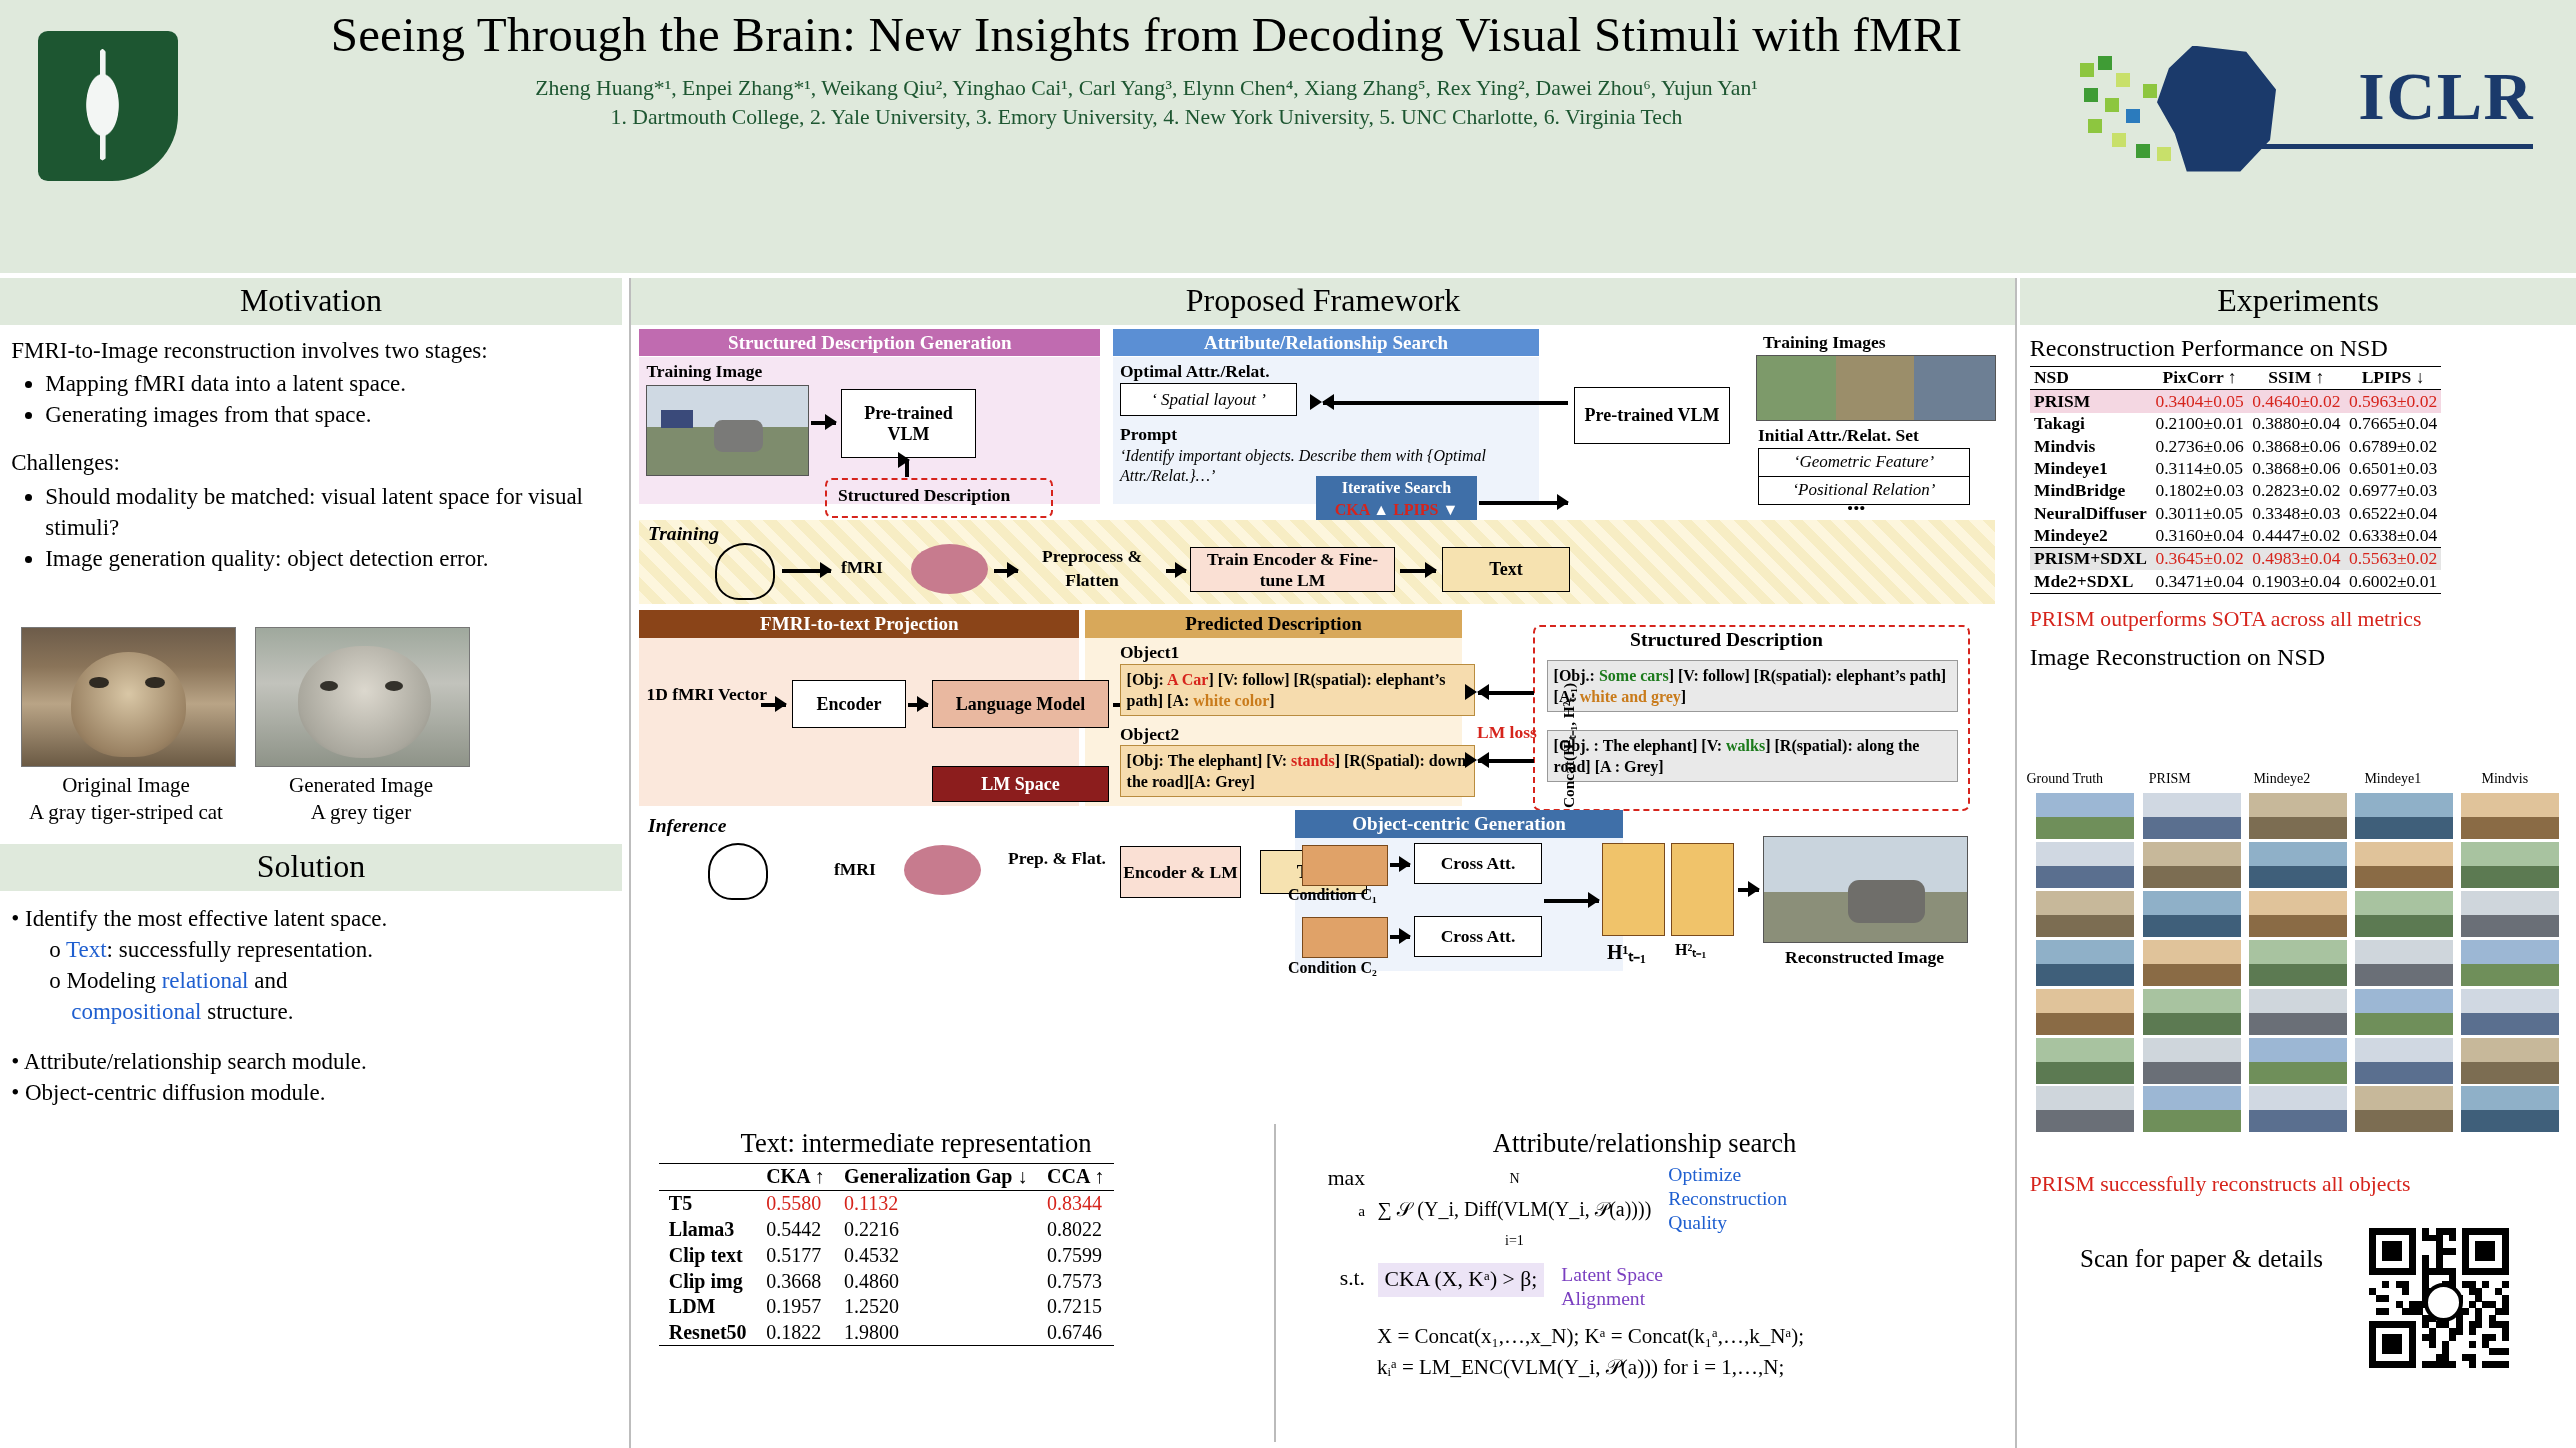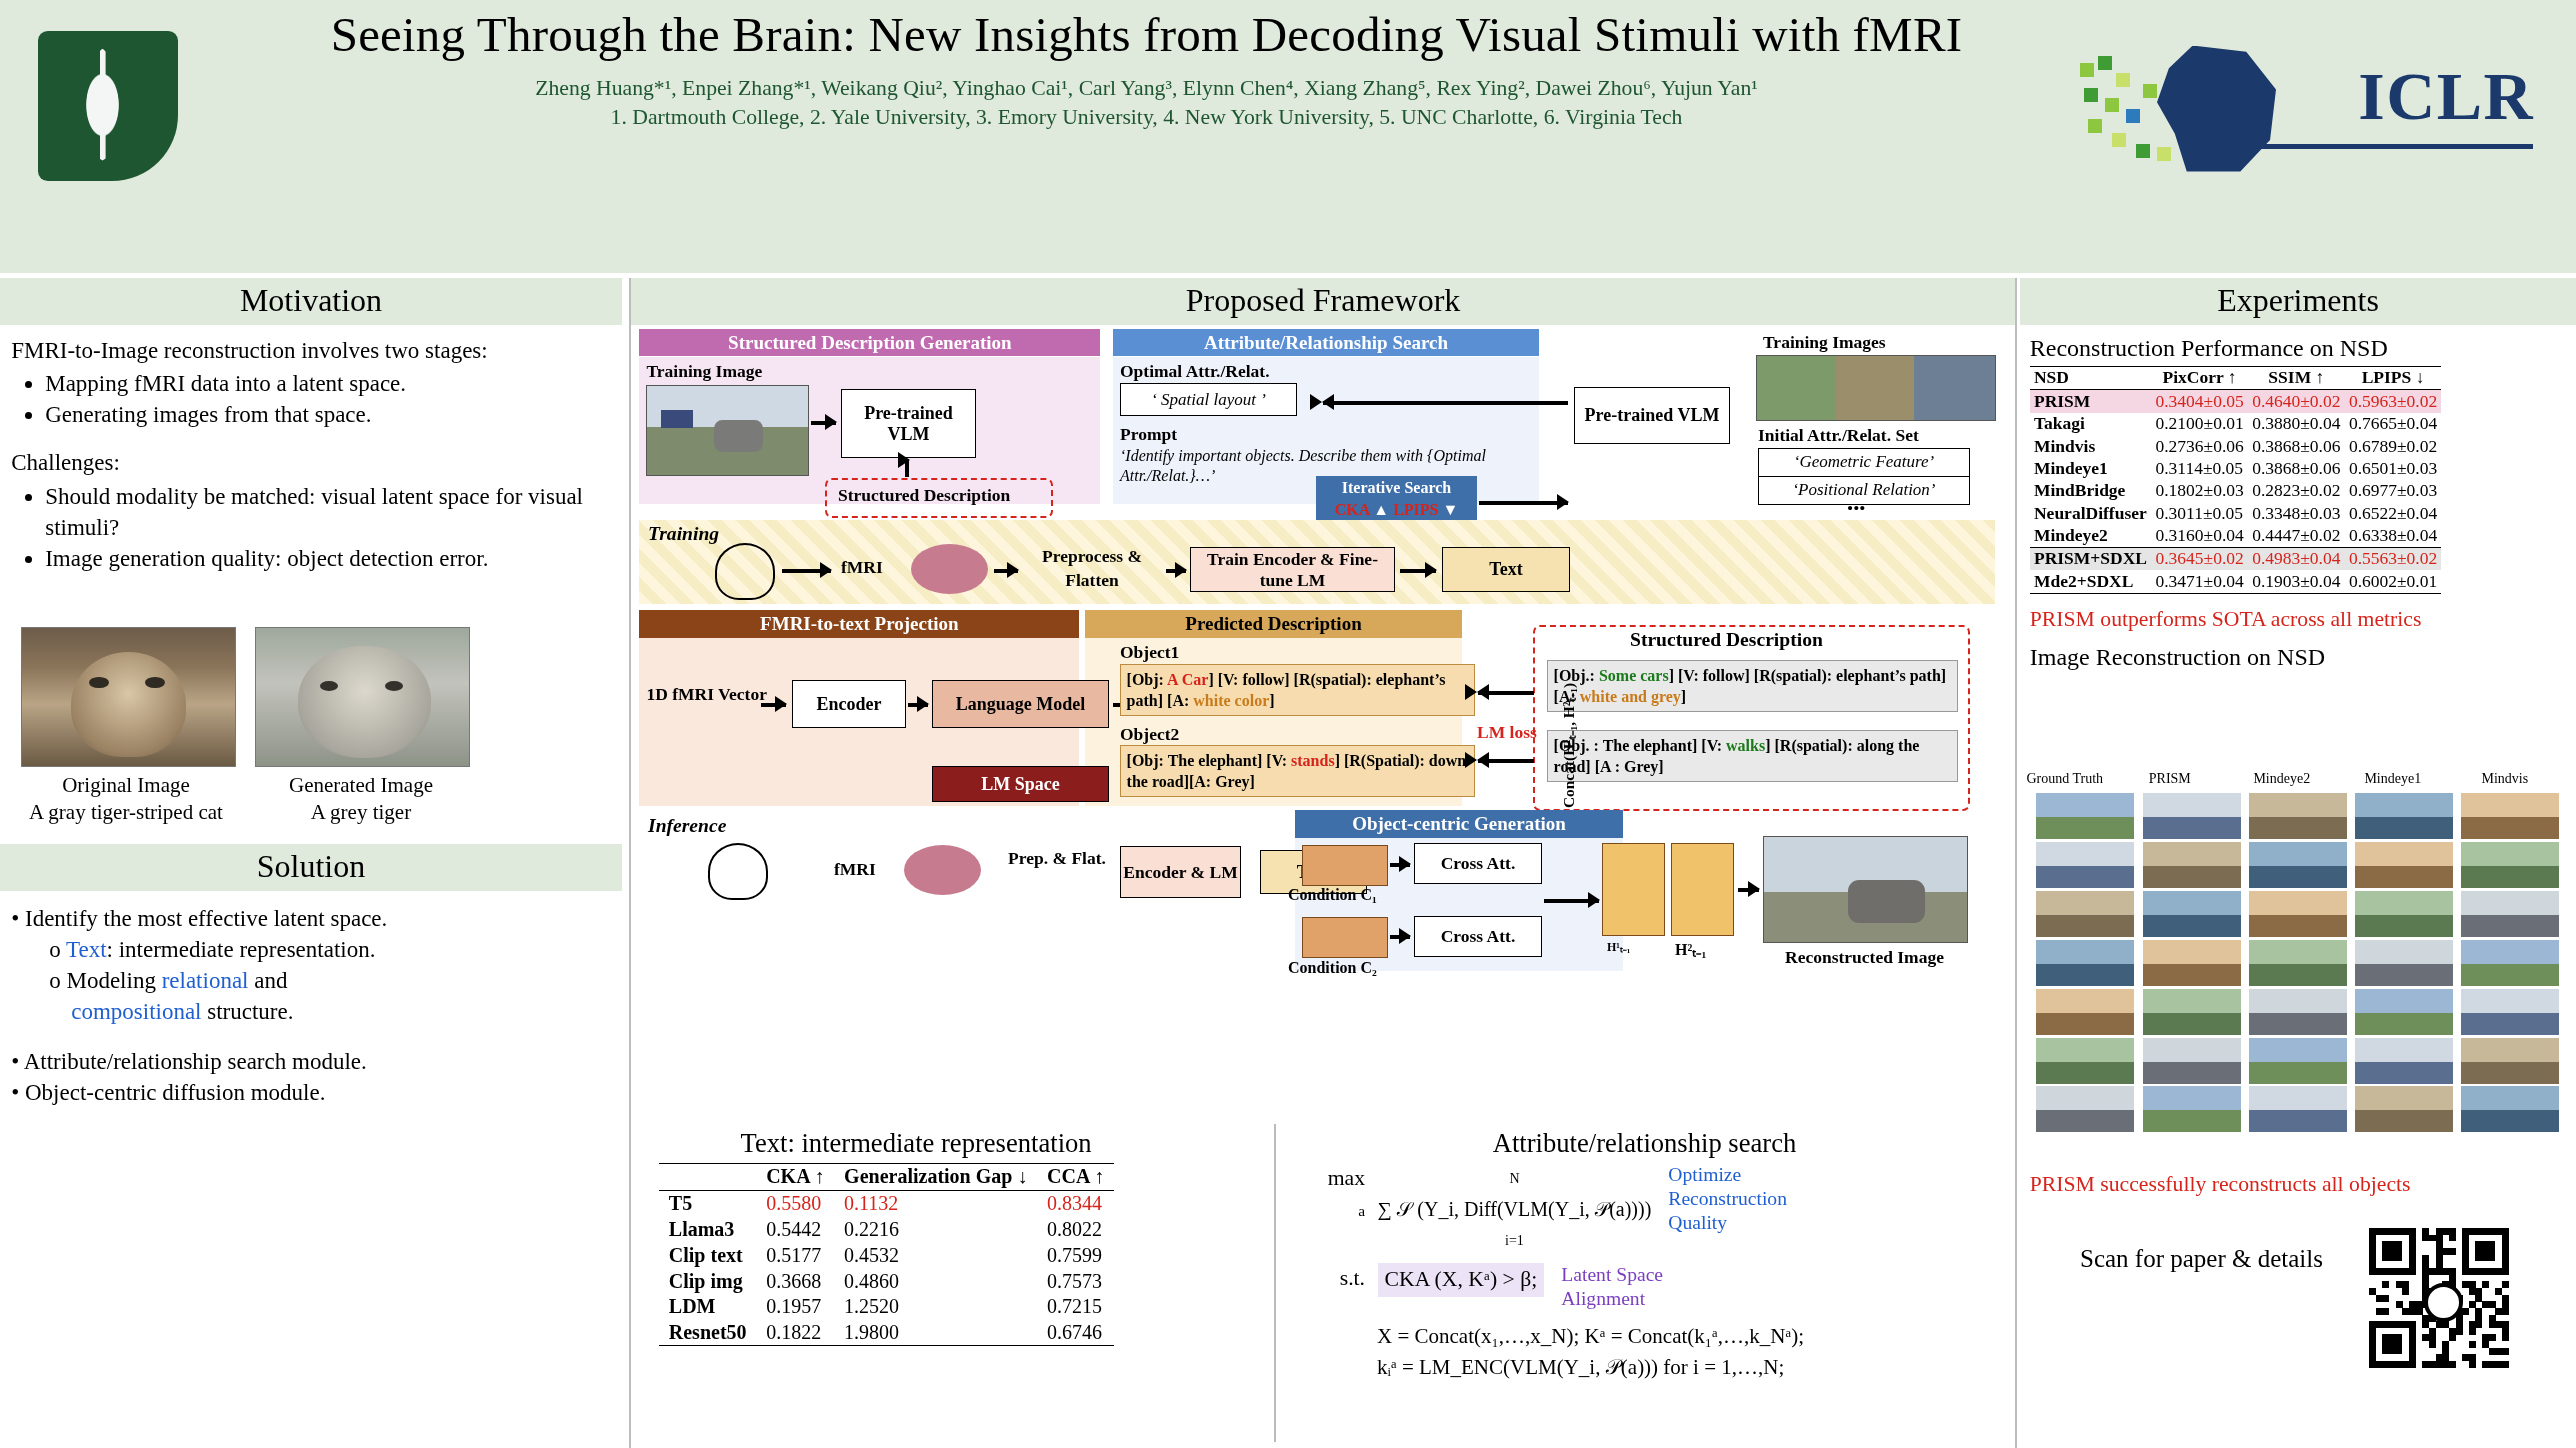--- a/index.html
+++ b/index.html
@@ -184,21 +184,21 @@
       <div>Generated Image</div>
       <div>A grey tiger</div>
     </div>
   </div>
 
   <div class="panel-head" style="position:absolute;left:0;top:566px;width:622px;">Solution</div>
 
   <div class="sect-body" style="position:absolute;left:0;top:615px;width:601px;">
     <div>• <span>Identify the most effective latent space.</span></div>
     <div style="margin-left:38px;">
-      o <span class="blue">Text</span><span>: intermediate representation.</span>
+      o <span class="blue">Text</span><span>: successfully representation.</span>
     </div>
     <div style="margin-left:38px;">
       o <span>Modeling </span><span class="blue">relational</span><span> and</span>
     </div>
     <div style="margin-left:60px;">
       <span class="blue">compositional</span><span> structure.</span>
     </div>
     <div style="height:19.6px;"></div>
     <div>• <span>Attribute/relationship search module.</span></div>
     <div>• <span>Object-centric diffusion module.</span></div>
@@ -321,21 +321,21 @@
     <div class="fw-box" style="left:629px;top:524px;width:105px;height:42px;background:#f6e2b0;">Text</div>
 
     <div style="position:absolute;left:671px;top:519px;width:84px;height:39px;background:#e0a268;border:0.7px solid #7a4a1c;"></div>
     <div class="lbl" style="left:657px;top:560px;font-weight:700;font-size:16px;">Condition C₁</div>
     <div style="position:absolute;left:671px;top:591px;width:84px;height:39px;background:#e0a268;border:0.7px solid #7a4a1c;"></div>
     <div class="lbl" style="left:657px;top:633px;font-weight:700;font-size:16px;">Condition C₂</div>
     <div class="fw-box" style="left:783px;top:517px;width:126px;height:39px;font-size:17.5px;">Cross Att.</div>
     <div class="fw-box" style="left:783px;top:590px;width:126px;height:39px;font-size:17.5px;">Cross Att.</div>
     <div style="position:absolute;left:971px;top:517px;width:61px;height:91px;background:#f0c36a;border:0.7px solid #7a4a1c;"></div>
     <div style="position:absolute;left:1040px;top:517px;width:61px;height:91px;background:#f0c36a;border:0.7px solid #7a4a1c;"></div>
-    <div class="lbl" style="left:976px;top:612px;font-weight:700;font-size:12px;">H¹ₜ₋₁</div>
+    <div class="lbl" style="left:976px;top:612px;font-weight:700;font-size:20px;">H¹ₜ₋₁</div>
     <div class="lbl" style="left:1044px;top:612px;font-weight:700;font-size:16px;">H²ₜ₋₁</div>
     <div class="lbl" style="left:927px;top:482px;font-weight:700;font-size:15.4px;transform:rotate(-90deg);transform-origin:left top;">Concat(H¹ₜ₋₁, H²ₜ₋₁)</div>
     <div style="position:absolute;left:1132px;top:510px;width:203px;height:105px;border:0.7px solid #555;
                 background:linear-gradient(180deg,#c9d4dd 0 52%,#8b8f79 52% 100%);">
       <div style="position:absolute;left:84px;top:43px;width:77px;height:43px;border-radius:11.2px;background:#6f6e6a;"></div>
     </div>
     <div class="lbl" style="left:1146px;top:619px;font-weight:700;text-align:center;width:175px;line-height:24px;"><span>Reconstructed Image</span></div>
     <div class="arrow" style="left:759px;top:537px;width:19.6px;"></div>
     <div class="arrow" style="left:759px;top:609px;width:19.6px;"></div>
     <div class="arrow" style="left:913px;top:573px;width:55px;"></div>

